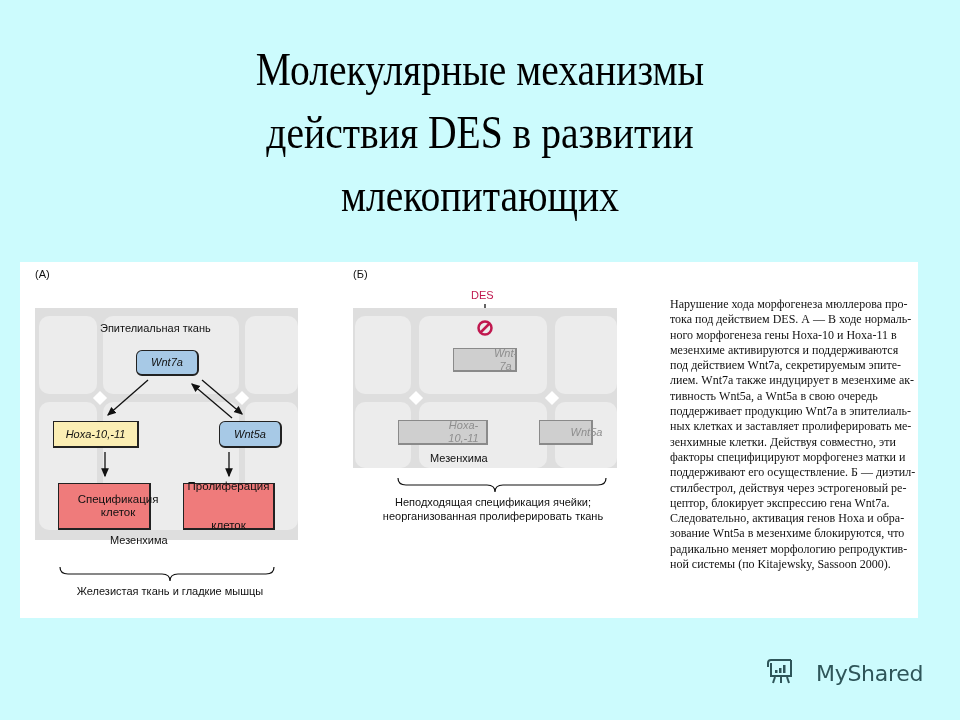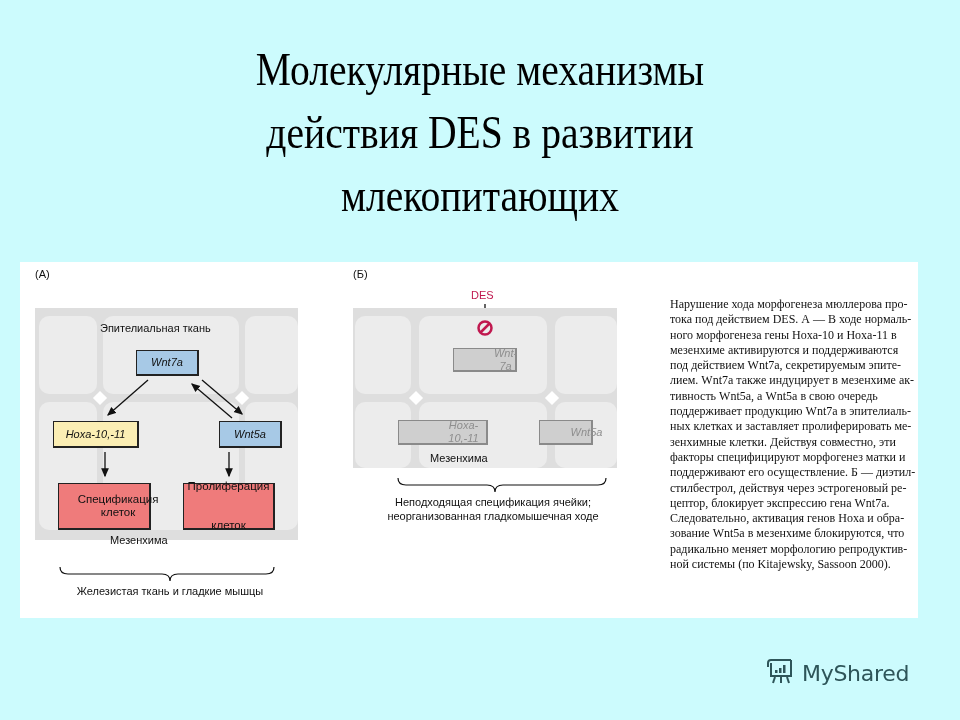--- a/index.html
+++ b/index.html
@@ -23,40 +23,40 @@
   
   .tissue { position: absolute; background: #dedede; }
   .cell { position: absolute; background: #ececec; border-radius: 10px; }
   .node { position: absolute; width: 10px; height: 10px; background: #fff; transform: rotate(45deg); }
 
   .box {
     position: absolute; display: flex; align-items: center; justify-content: center;
     text-align: center; font-size: 11px; line-height: 13px; color: #111;
     border: 1.5px solid #222; border-right-width: 2.5px; border-bottom-width: 2.5px;
   }
-  .box.blue { background: #a7c9e6; font-style: italic; }
+  .box.blue { background: #a7c9e6; font-style: italic; border-radius: 6px; }
   .box.yellow { background: #fbeeb4; font-style: italic; }
   .box.red { background: #ef7b7b; font-size: 11.5px; }
   .box.grey { background: #cfcfcf; color: #8e8e8e; border-color: #8a8a8a; font-style: italic; padding-left: 42px; }
 
   .tlabel { position: absolute; font-size: 11px; color: #111; text-align: left; }
   .caption { position: absolute; font-size: 11px; color: #111; text-align: center; line-height: 14px; }
 
   svg.overlay { position: absolute; left: 0; top: 0; overflow: visible; pointer-events: none; }
 
   .des-label { position: absolute; font-size: 11px; color: #c0184f; }
 
   .desc {
     position: absolute; left: 610px; top: 35px; width: 283px;
     font-family: "Liberation Serif", serif; font-size: 12px; line-height: 15.3px; color: #111; margin-left: 40px;
   }
   .desc .ln { display: block; white-space: nowrap; }
 
   .logo { position: absolute; left: 766px; top: 656px; display: flex; align-items: center; }
-  .logo-text { font-family: "DejaVu Sans", sans-serif; font-size: 22px; color: #2e5559; margin-left: 6px; letter-spacing: -0.3px; }
+  .logo-text { font-family: "DejaVu Sans", sans-serif; font-size: 22px; color: #2e5559; margin-left: 20px; letter-spacing: -0.3px; }
 </style>
 </head>
 <body>
 
 <div class="slide-title">
   <span class="line">Молекулярные механизмы</span>
   <span class="line">действия DES в развитии</span>
   <span class="line">млекопитающих</span>
 </div>
 
@@ -149,21 +149,21 @@
   </div>
 
   <div class="box grey" style="left:433px;top:86px;width:64px;height:24px;">Wnt-7a</div>
   <div class="box grey" style="left:378px;top:158px;width:90px;height:25px;">Hoxa-10,-11</div>
   <div class="box grey" style="left:519px;top:158px;width:54px;height:25px;">Wnt5a</div>
 
   <div class="tlabel" style="left:410px;top:190px;width:120px;">Мезенхима</div>
 
   <div class="caption" style="left:338px;top:233px;width:270px;">
     <span style="display:block">Неподходящая спецификация ячейки;</span>
-    <span style="display:block">неорганизованная гладкомышечная ходе</span>
+    <span style="display:block">неорганизованная пролиферировать ткань</span>
   </div>
 
   <div class="desc">
     <span class="ln">Нарушение хода морфогенеза мюллерова про-</span>
     <span class="ln">тока под действием DES. А — В ходе нормаль-</span>
     <span class="ln">ного морфогенеза гены Hoxa-10 и Hoxa-11 в</span>
     <span class="ln">мезенхиме активируются и поддерживаются</span>
     <span class="ln">под действием Wnt7a, секретируемым эпите-</span>
     <span class="ln">лием. Wnt7a также индуцирует в мезенхиме ак-</span>
     <span class="ln">тивность Wnt5a, а Wnt5a в свою очередь</span>

